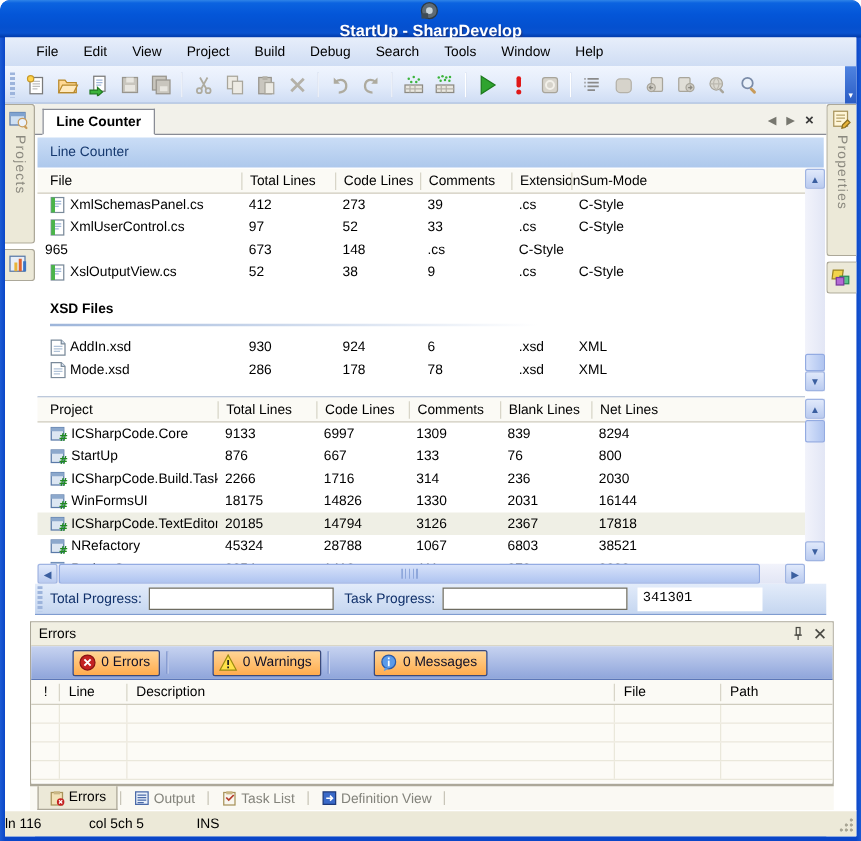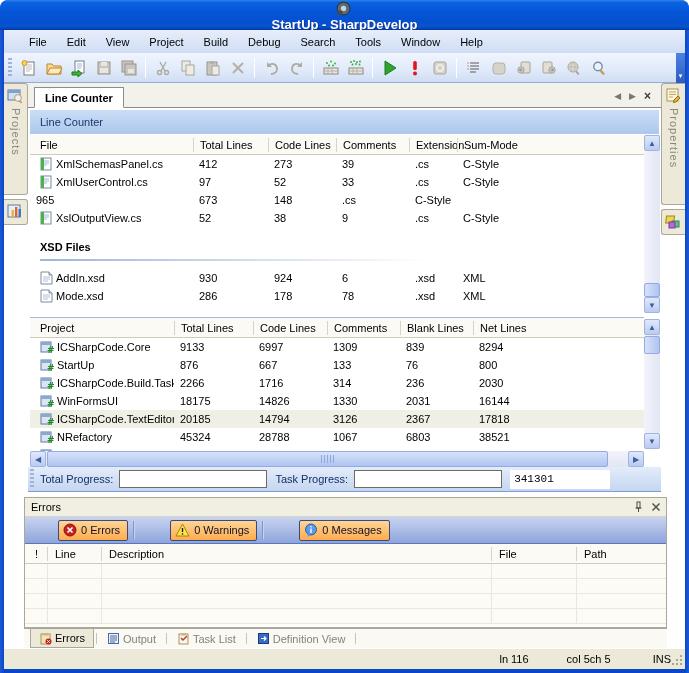--- a/index.html
+++ b/index.html
@@ -101,21 +101,21 @@
   .erow span{border-left:1px solid #EAE8DB;height:100%;display:block;}
   .erow span:first-child{border-left:none;}
   
   .bottom-tabs{position:absolute;top:598px;left:20px;width:643px;height:20px;background:#FAF9F3;border-top:1px solid #ACA899;
     display:flex;align-items:stretch;padding-left:6px;}
   .btab{display:flex;align-items:center;gap:3px;padding:0 8px;color:#83837B;}
   .btab.active{background:#ECE9D8;border:1px solid #ACA899;border-top:none;color:#000;}
   .btab-sep{width:1px;background:#C8C5B8;margin:4px 2px;}
   
   .statusbar{position:absolute;top:618px;left:0;right:0;height:21px;background:#ECE9D8;border-top:1px solid #fff;
-    display:flex;align-items:center;justify-content:flex-end;padding-right:14px;}
+    display:flex;align-items:center;padding-right:14px;}
   .sitem{color:#000;}
   .resize-grip{position:absolute;right:2px;bottom:3px;width:12px;height:12px;
     background:radial-gradient(circle at 2px 10px,#A8A594 1px,transparent 1.5px),radial-gradient(circle at 6px 10px,#A8A594 1px,transparent 1.5px),
     radial-gradient(circle at 10px 10px,#A8A594 1px,transparent 1.5px),radial-gradient(circle at 6px 6px,#A8A594 1px,transparent 1.5px),
     radial-gradient(circle at 10px 6px,#A8A594 1px,transparent 1.5px),radial-gradient(circle at 10px 2px,#A8A594 1px,transparent 1.5px);}
 </style>
 </head>
 <body>
 
 <div class="window">

